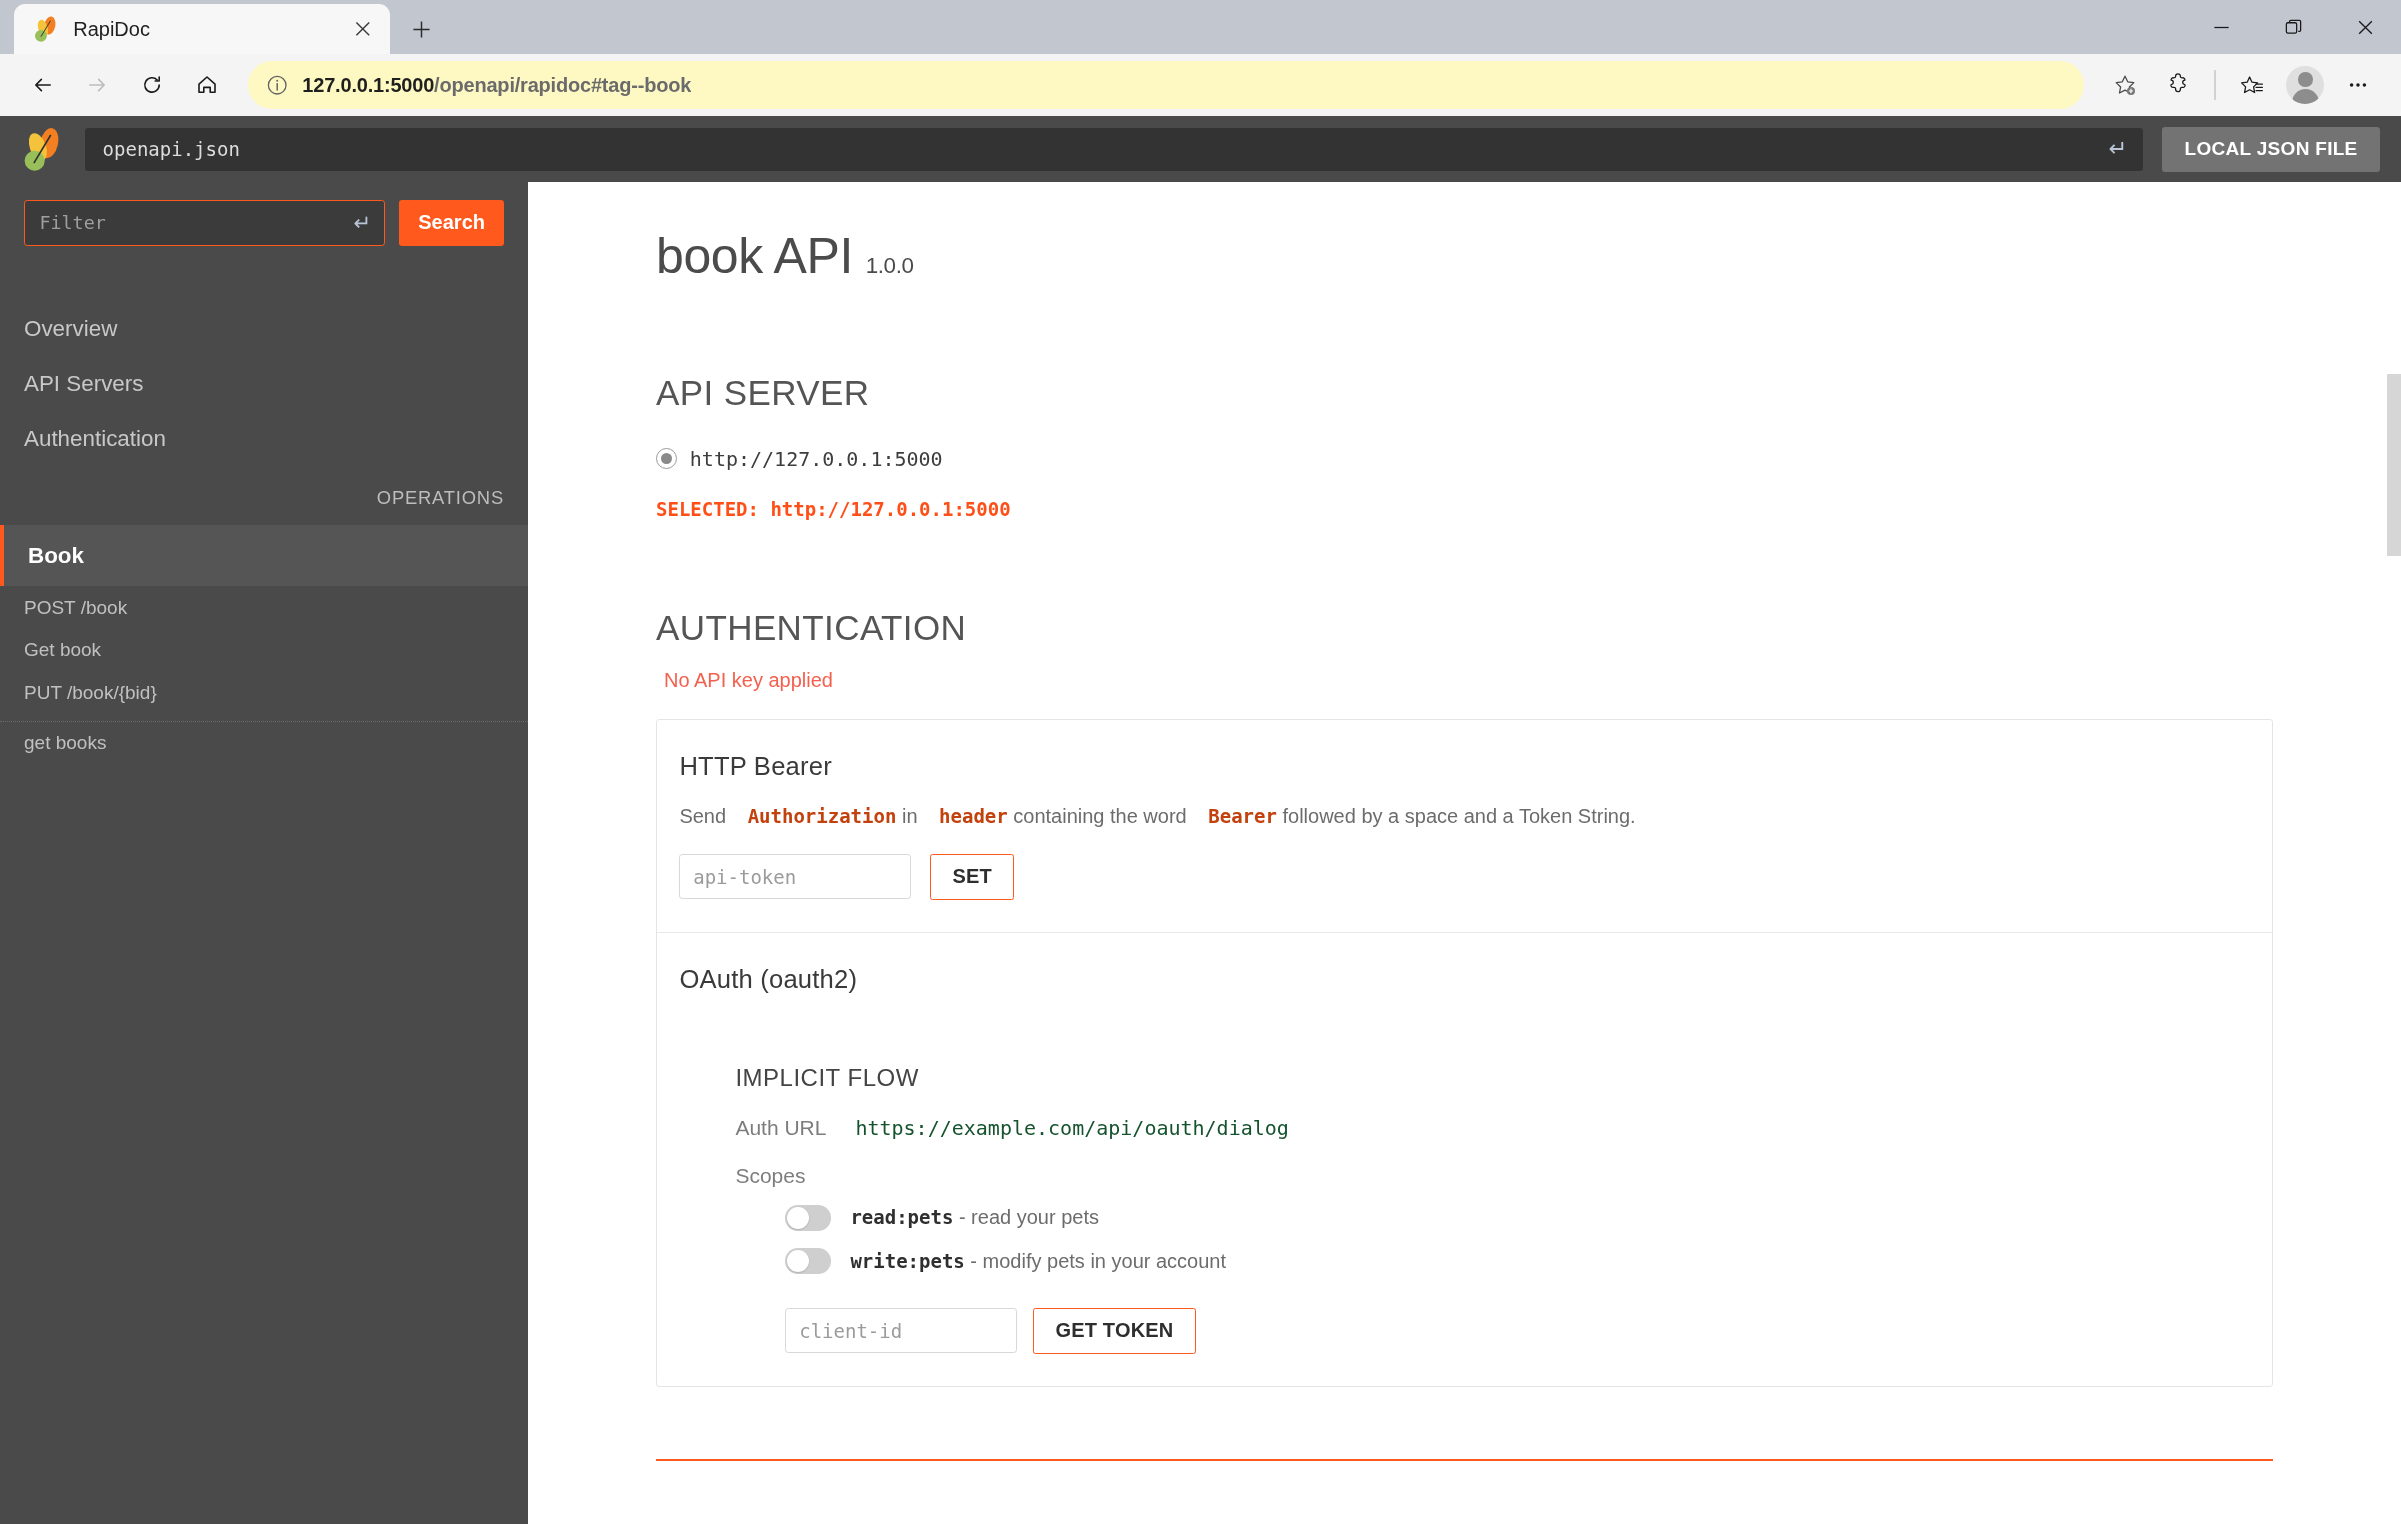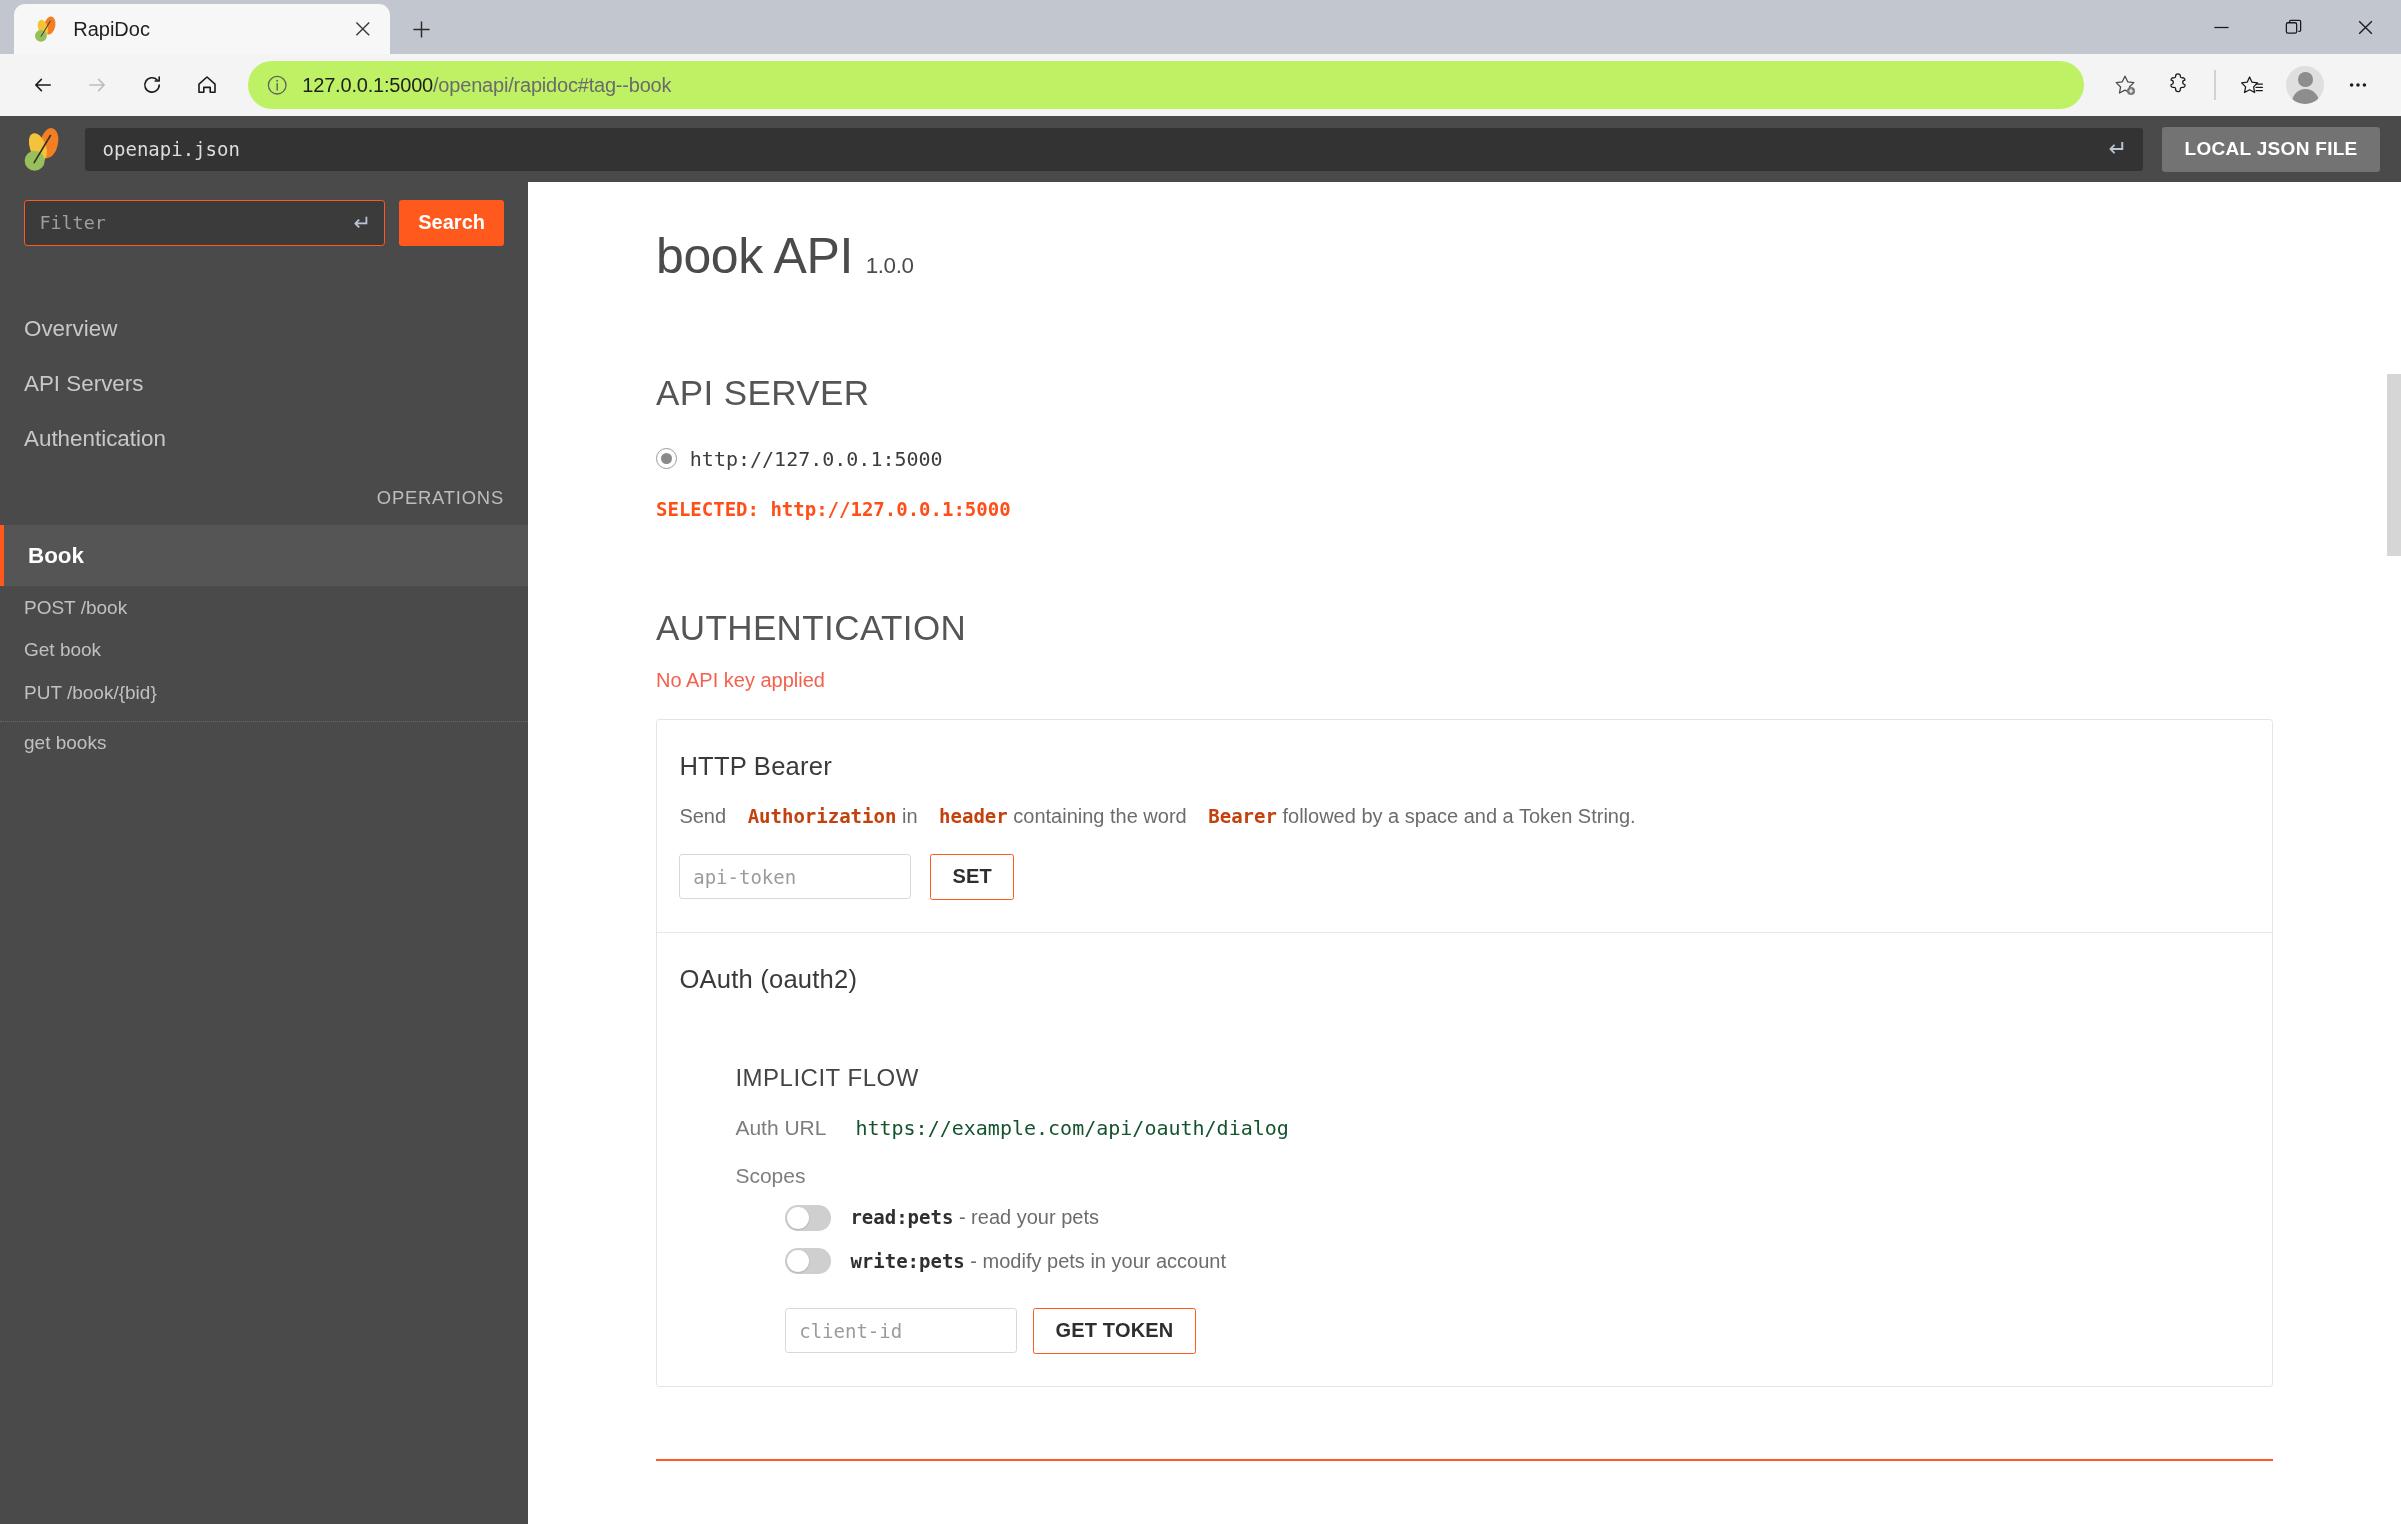--- a/index.html
+++ b/index.html
@@ -47,23 +47,23 @@
 
   .toolbar {
     height: 62px; background: #f4f4f5; display: flex; align-items: center;
     padding: 0 17.6px; gap: 4.8px; flex: 0 0 62px;
   }
   .navbtn {
     width: 50px; height: 50px; display: flex; align-items: center;
     justify-content: center; border-radius: 6.4px;
   }
   .urlbar {
-    flex: 1; height: 48px; background: #bef264; border-radius: 24px;
+    flex: 1; height: 48px; background: #fef9c3; border-radius: 24px;
     display: flex; align-items: center; padding: 0 17.6px; gap: 14.4px;
-    margin: 0 11.2px; position: relative;
+    margin: 0 11.2px; position: relative; font-weight: bold;
   }
   .url-text {
     font-size: 20px; color: #6b6b6b; letter-spacing: -0.2px;
     white-space: nowrap; overflow: hidden;
   }
   .url-host { color: #1f1f1f; }
   .tb-icons { display: flex; align-items: center; gap: 3.2px; }
   .tb-ico {
     width: 50px; height: 50px; display: flex; align-items: center;
     justify-content: center; border-radius: 6.4px;
@@ -171,21 +171,21 @@
     content: ""; width: 11.2px; height: 11.2px; border-radius: 50%; background: #8a8a8a;
   }
   .server-url {
     font-family: "DejaVu Sans Mono", monospace; font-size: 20px; color: #3d3d3d;
   }
   .selected-line {
     font-family: "DejaVu Sans Mono", monospace; font-size: 19px; color: #ff4f18;
     font-weight: 700; margin-top: 27px;
   }
 
-  .nokey { font-size: 20px; color: #f4604e; margin-top: 21px; }
+  .nokey { font-size: 20px; color: #f4604e; margin-top: 21px; margin-left: 8px; }
 
   .auth-card {
     margin-top: 27px; border: 1.6px solid #e4e4e4; border-radius: 3.2px;
     background: #fff;
   }
   .auth-block { padding: 32px 22.4px 32px 22.4px; }
   .auth-block + .auth-block { border-top: 1.6px solid #e8e8e8; }
   .auth-h {
     font-size: 25.6px; color: #3a3a3a; font-weight: 400; letter-spacing: 0.2px;
   }

